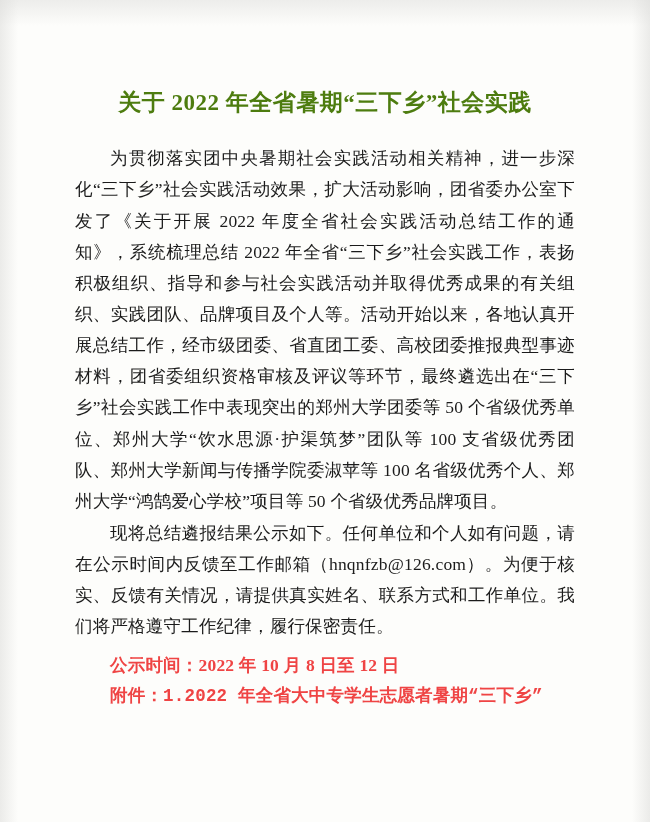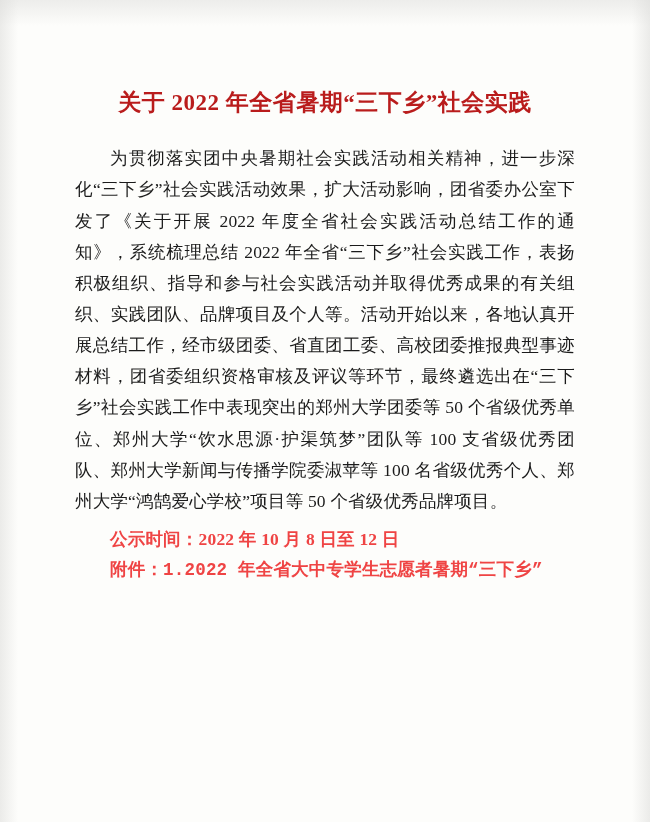--- a/index.html
+++ b/index.html
@@ -25,21 +25,21 @@
   .title-block {
     text-align: center;
     margin: 0 auto 22px auto;
     width: 470px;
   }
   .title-line {
     font-size: 23px;
     font-weight: bold;
     line-height: 1.62;
     letter-spacing: 0.5px;
-    color: #b91c1c;
+    color: #4d7c0f;
     white-space: nowrap;
   }
   .body-block {
     width: 500px;
     margin: 0 auto;
   }
   p.para {
     margin: 0 0 1px 0;
     font-size: 17.5px;
     line-height: 1.78;
@@ -98,18 +98,19 @@
   <div class="top-fade"></div>
   <div class="edge-fade left"></div>
   <div class="edge-fade right"></div>
 
   <div class="title-block">
     <div class="title-line">关于 2022 年全省暑期“三下乡”社会实践</div>
   </div>
 
   <div class="body-block">
     <p class="para">为贯彻落实团中央暑期社会实践活动相关精神，进一步深化“三下乡”社会实践活动效果，扩大活动影响，团省委办公室下发了《关于开展 2022 年度全省社会实践活动总结工作的通知》，系统梳理总结 2022 年全省“三下乡”社会实践工作，表扬积极组织、指导和参与社会实践活动并取得优秀成果的有关组织、实践团队、品牌项目及个人等。活动开始以来，各地认真开展总结工作，经市级团委、省直团工委、高校团委推报典型事迹材料，团省委组织资格审核及评议等环节，最终遴选出在“三下乡”社会实践工作中表现突出的郑州大学团委等 50 个省级优秀单位、郑州大学“饮水思源·护渠筑梦”团队等 100 支省级优秀团队、郑州大学新闻与传播学院委淑苹等 100 名省级优秀个人、郑州大学“鸿鹄爱心学校”项目等 50 个省级优秀品牌项目。</p>
+    <p class="para">现将总结遴报结果公示如下。任何单位和个人如有问题，请在公示时间内反馈至工作邮箱（hnqnfzb@126.com）。为便于核实、反馈有关情况，请提供真实姓名、联系方式和工作单位。我们将严格遵守工作纪律，履行保密责任。</p>
     <div class="spacer-sm"></div>
     <p class="info">公示时间：2022 年 10 月 8 日至 12 日</p>
     <p class="info hang">附件：1.2022 年全省大中专学生志愿者暑期“三下乡”</p>
   </div>
 
 </div>
 
 </body></html>

